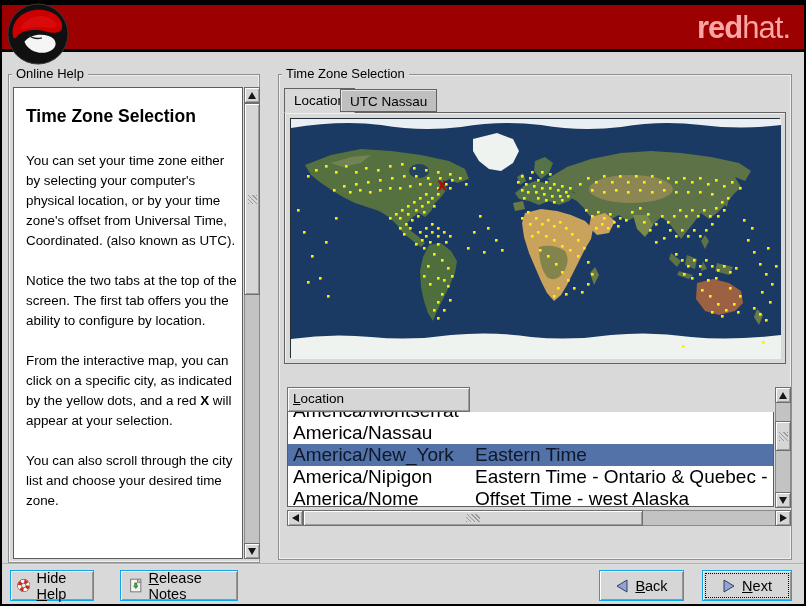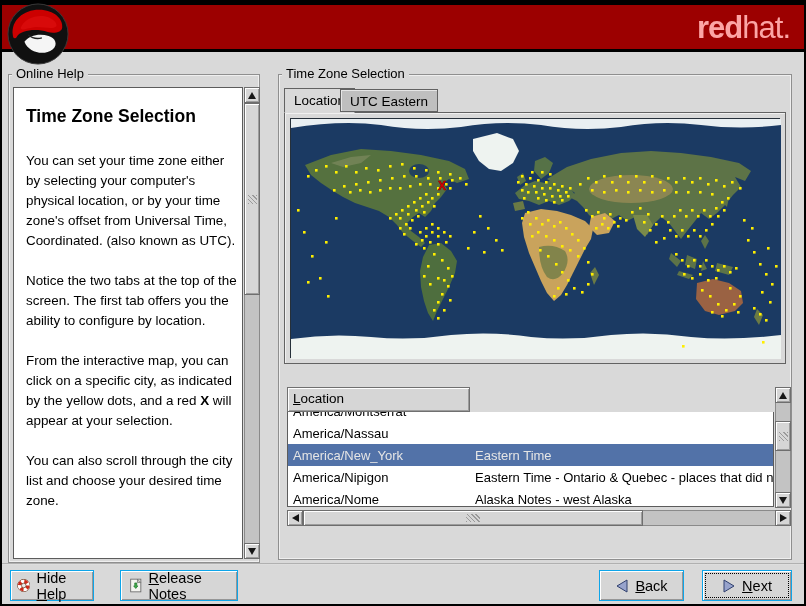--- a/index.html
+++ b/index.html
@@ -54,25 +54,25 @@
   
   .tz-table{position:absolute;left:8px;top:312px;width:487px;}
   .thead{display:flex;height:25px;}
   .th{background:#d6d6d6;border:1px solid #707070;
     box-shadow:inset 1px 1px 0 #fff,inset -1px -1px 0 #9d9d9d;
     font-size:13.5px;padding:3px 0 0 5px;}
   .th.loc{width:183px;}
   .th.desc{width:304px;border-left:none;}
   .tbody{height:95px;background:#fff;border:1px solid #5c5c5c;border-top:none;overflow:hidden;position:relative;}
   .rows{position:absolute;left:0;top:-12px;width:100%;}
-  .trow{display:flex;height:22px;font-size:13px;align-items:center;white-space:nowrap;}
+  .trow{display:flex;height:22px;font-size:19px;align-items:center;white-space:nowrap;}
   .trow .tcell{overflow:hidden;}
   .trow .loc{width:183px;padding-left:5px;flex:none;}
   .trow .desc{flex:1;padding-left:4px;}
-  .trow.sel{background:#5272a8;color:#e5e5e5;}
+  .trow.sel{background:#5272a8;color:#0f172a;}
   .vsb{left:496px;top:312px;width:16px;height:121px;position:absolute;}
   .hsb{left:8px;top:435px;width:504px;height:16px;position:absolute;}
   
   .check-row{position:absolute;left:12px;top:457px;display:flex;align-items:center;gap:8px;font-size:13.5px;}
   .checkbox{width:13px;height:13px;background:#fff;border:1px solid #4c4c4c;
     box-shadow:1px 1px 0 #f2f2f2;}
   
   .sep{position:absolute;left:0;top:561px;width:100%;height:2px;
     background:linear-gradient(#9a9a9a,#f4f4f4);}
   .btn{position:absolute;top:568px;height:31px;background:#d6d6d6;border:1px solid #0ea5e9;
@@ -123,21 +123,21 @@
       <div class="sb-btn" style="left:0;top:456px;width:16px;height:16px;">
           <div class="tri-down"></div>
         </div>
     </div>
   </div>
 
   <div class="frame tz-frame">
     <span class="legend">Time Zone Selection</span>
 
     <div class="tab active">Location</div>
-    <div class="tab inactive">UTC Eastern</div>
+    <div class="tab inactive">UTC Nassau</div>
 
     <div class="notebook">
       <div class="map-box">
         <svg id="map-svg" width="490" height="240" viewBox="0 0 490 240">
           <rect x="0" y="0" width="490" height="240" fill="#1b3a63"></rect>
 
           <path d="M0,0 H490 V6 Q450,11 410,6 Q370,1 330,8 Q290,13 250,6 Q210,1 170,8 Q130,13 90,6 Q50,1 0,9 Z" fill="#e9eff2"></path>
 
           <path d="M14,46 L40,36 L70,30 L100,32 L130,36 L158,42 L174,50 L178,60 L166,64 L158,60 L152,64 L156,70 L150,78 L144,84 L140,92 L134,98 L128,94 L122,98 L116,104 L120,112 L128,118 L134,124 L130,128 L122,122 L112,114 L106,106 L98,98 L88,92 L76,88 L64,84 L52,78 L42,72 L30,64 L20,56 Z" fill="#55713f"></path>
           <ellipse cx="128" cy="52" rx="10" ry="7" fill="#1b3a63" opacity="0.85"></ellipse>
@@ -481,21 +481,21 @@
             <div class="trow sel">
               <div class="tcell loc">America/New_York</div>
               <div class="tcell desc">Eastern Time</div>
             </div>
             <div class="trow">
               <div class="tcell loc">America/Nipigon</div>
               <div class="tcell desc">Eastern Time - Ontario &amp; Quebec - places that did n</div>
             </div>
             <div class="trow">
               <div class="tcell loc">America/Nome</div>
-              <div class="tcell desc">Alaska Notes - west Alaska</div>
+              <div class="tcell desc">Offset Time - west Alaska</div>
             </div>
           </div>
       </div>
     </div>
 
     <div class="sb vsb">
       <div class="sb-trough" style="left:0;top:0;width:16px;height:121px;"></div>
       <div class="sb-btn" style="left:0;top:0;width:16px;height:16px;">
           <div class="tri-up"></div>
         </div>

